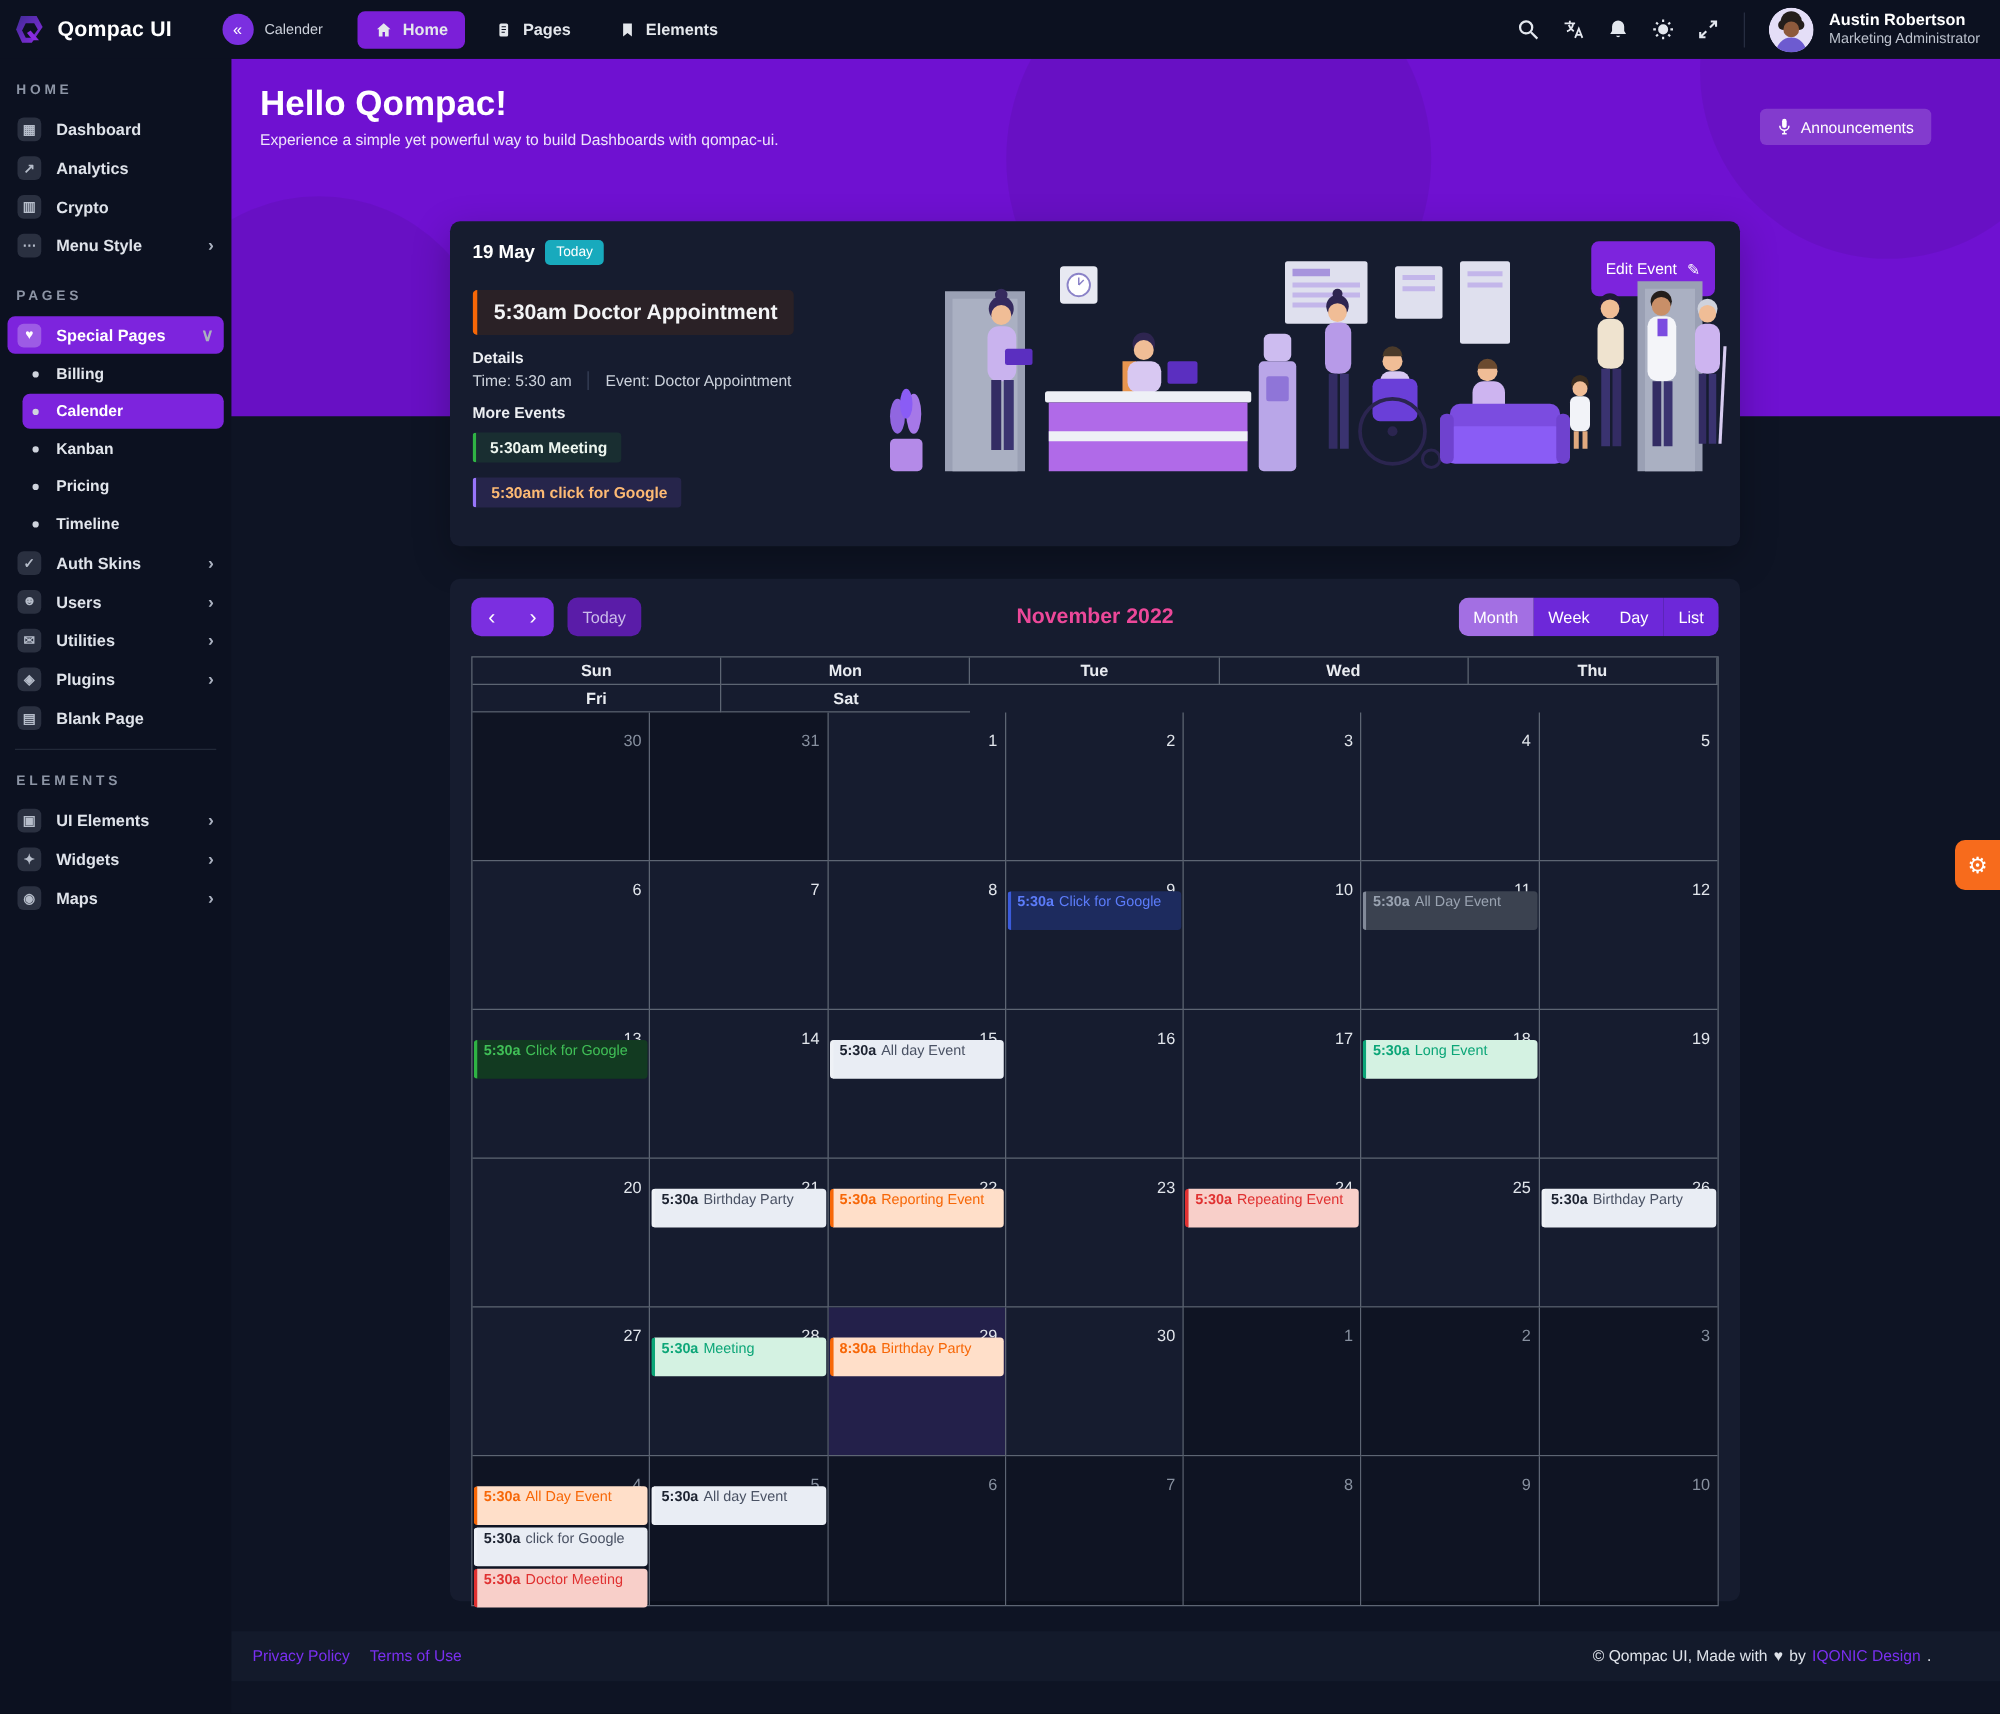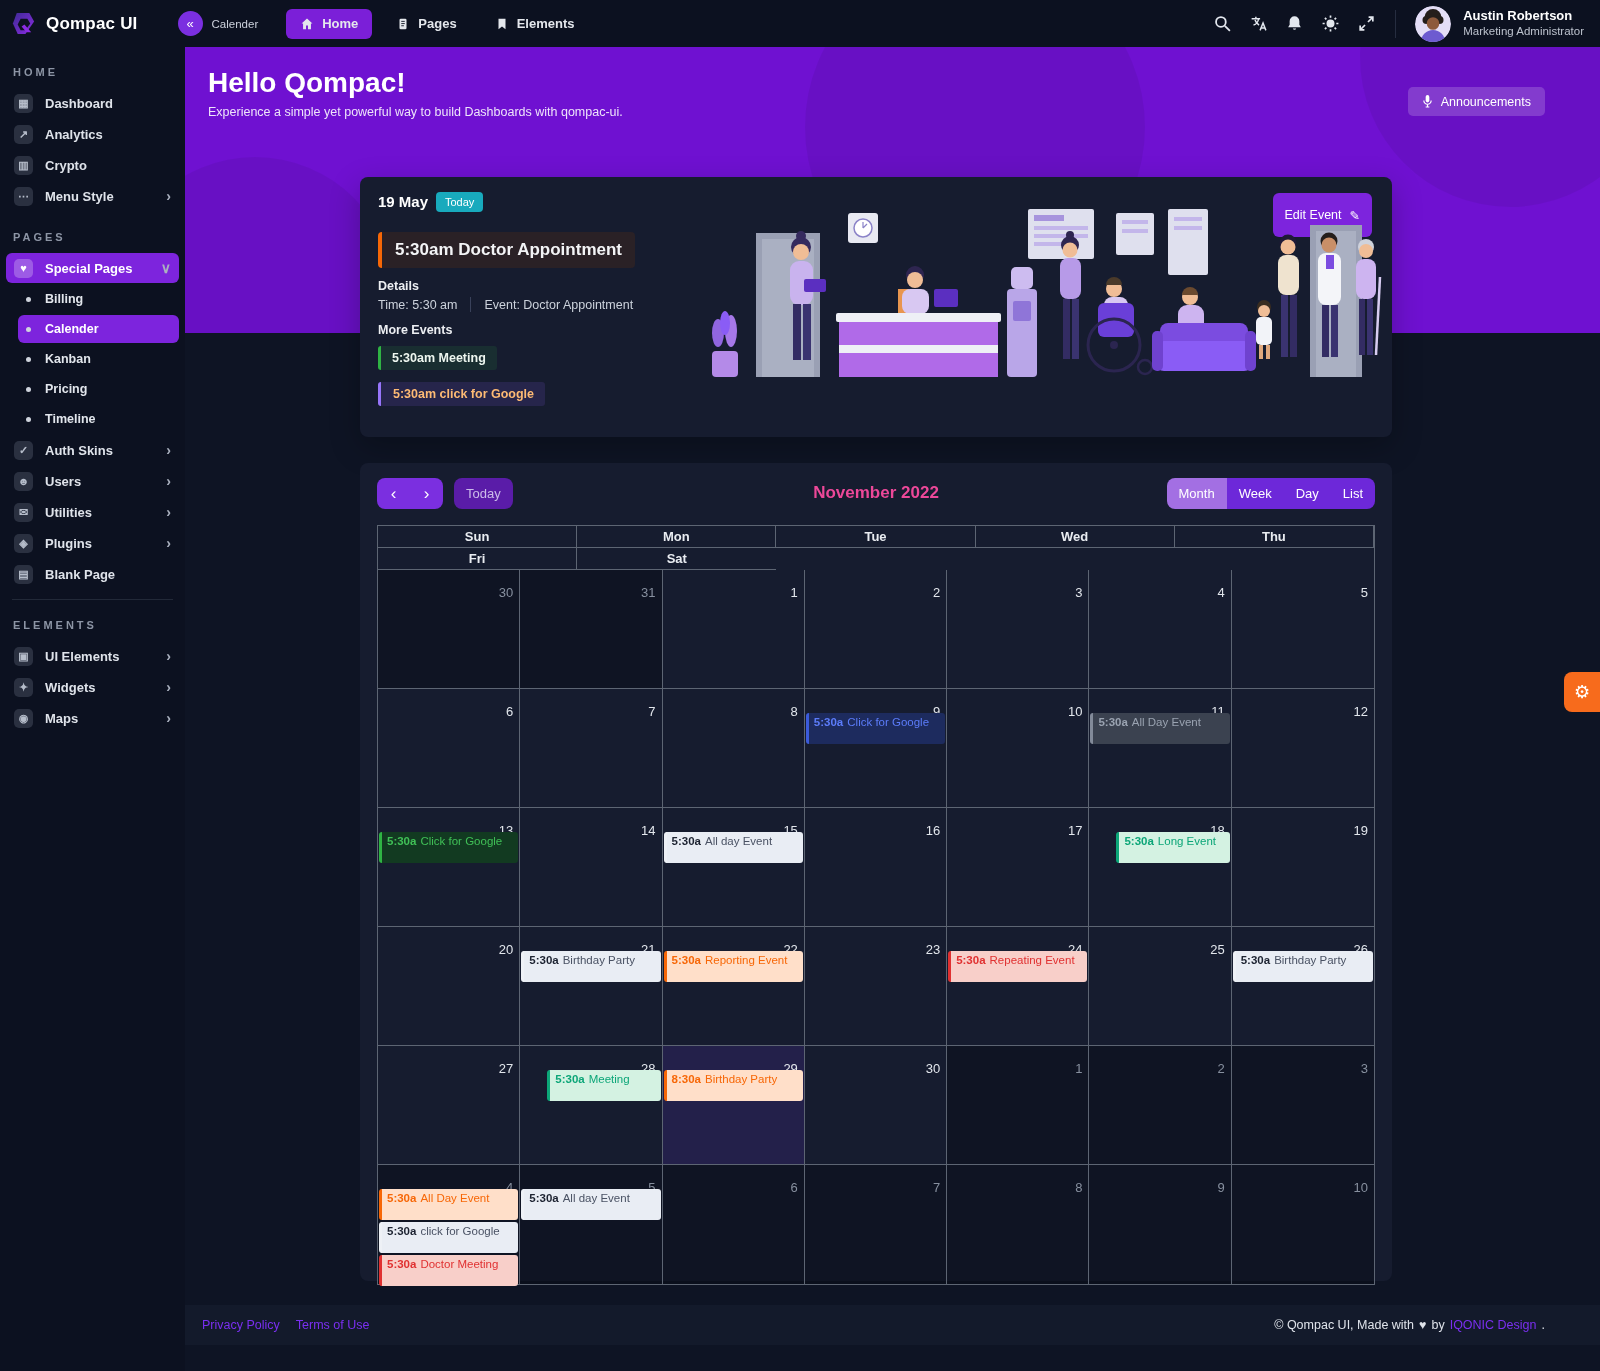--- a/index.html
+++ b/index.html
@@ -101,21 +101,21 @@
   .cell.other .dnum{color:#87909f;}
   .evs{position:absolute;top:24px;left:1px;right:1px;display:flex;flex-direction:column;gap:2px;}
   .ev{height:31px;line-height:19px;font-size:11.5px;border-radius:3px;padding-left:5px;overflow:hidden;
       white-space:nowrap;border-left:3px solid transparent;cursor:pointer;}
   .ev b{margin-right:4px;}
   .ev-blue {background:#1d2b5e;border-color:#3b5bdb;color:#5c7cfa;}
   .ev-gray {background:#3b4250;border-color:#828a99;color:#9aa3b1;}
   .ev-green{background:#123a21;border-color:#2fb344;color:#40c057;}
   .ev-light{background:#e9edf4;border-color:#eef1f6;color:#4a5264;}
   .ev-light b{color:#1c2230;}
-  .ev-mint {background:#d4f2e2;border-color:#0ca678;color:#0ca678;margin-left:26px;}
+  .ev-mint {background:#d4f2e2;border-color:#0ca678;color:#0ca678;}
   .ev-peach{background:#ffdfc9;border-color:#f76707;color:#f76707;}
   .ev-pink {background:#f8cfc9;border-color:#e03131;color:#e03131;}
 
   
   .footer{position:absolute;left:185px;top:1305px;width:1415px;height:40px;background:#131a2b;
           display:flex;align-items:center;}
   .footer-links{display:flex;gap:16px;padding-left:17px;}
   .footer-link{color:#7a2ff0;font-size:12.5px;cursor:pointer;text-decoration:none;}
   .footer-copy{margin-left:auto;padding-right:55px;font-size:12.5px;color:#dfe3ea;display:flex;gap:5px;align-items:center;}
   .footer-brand{color:#7a2ff0;cursor:pointer;}

